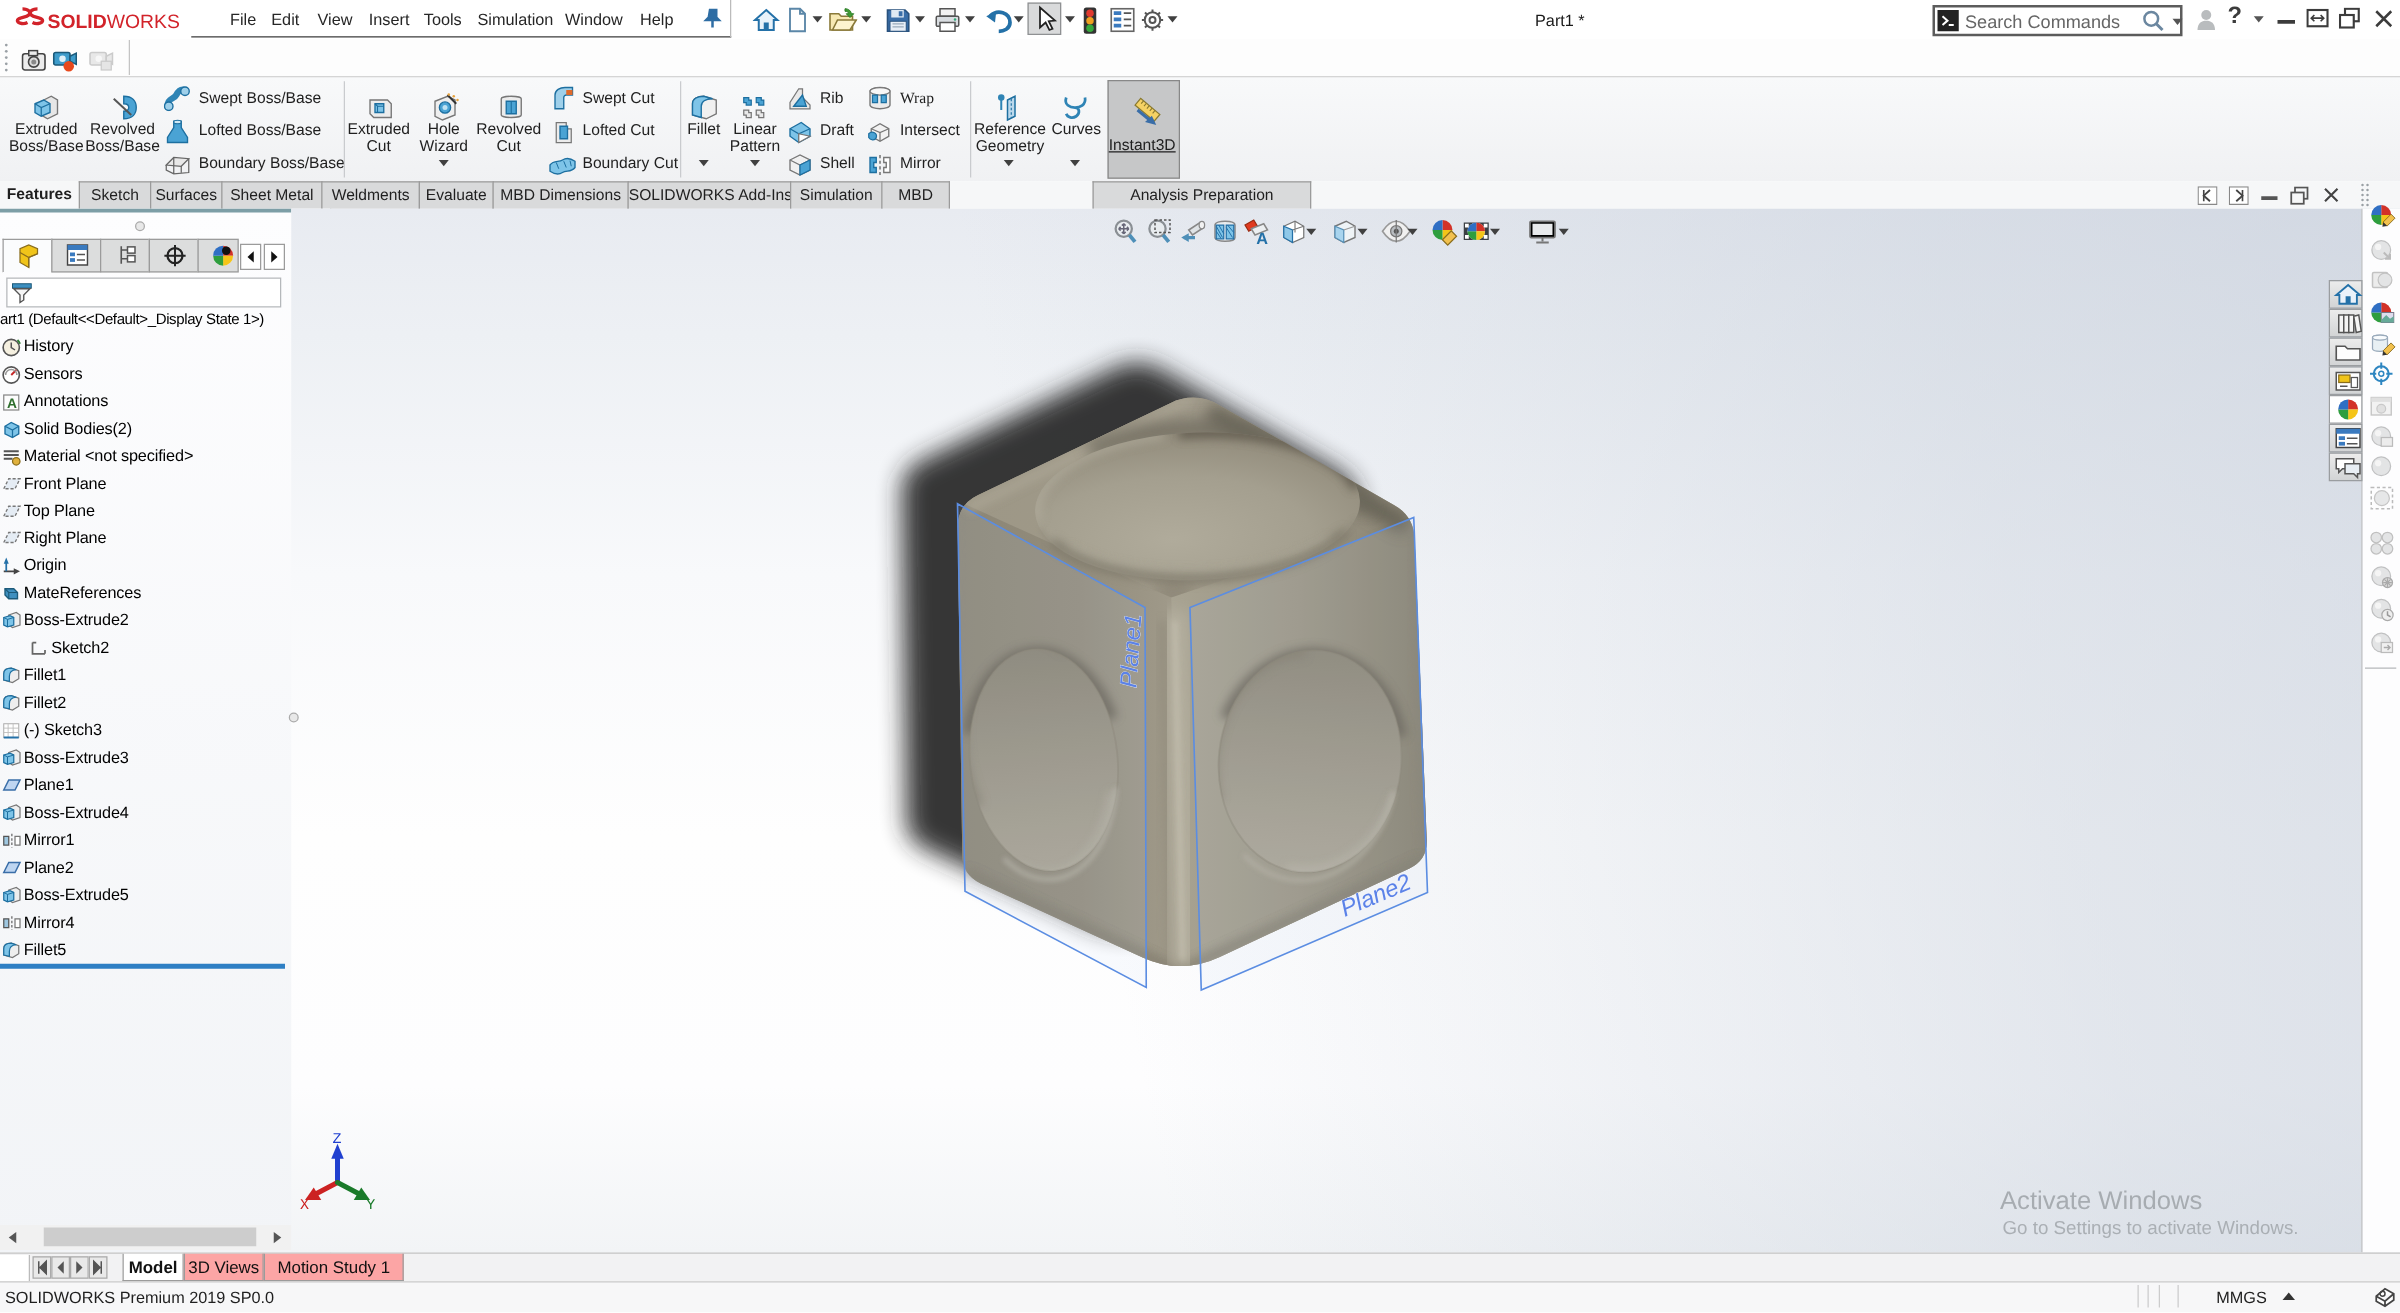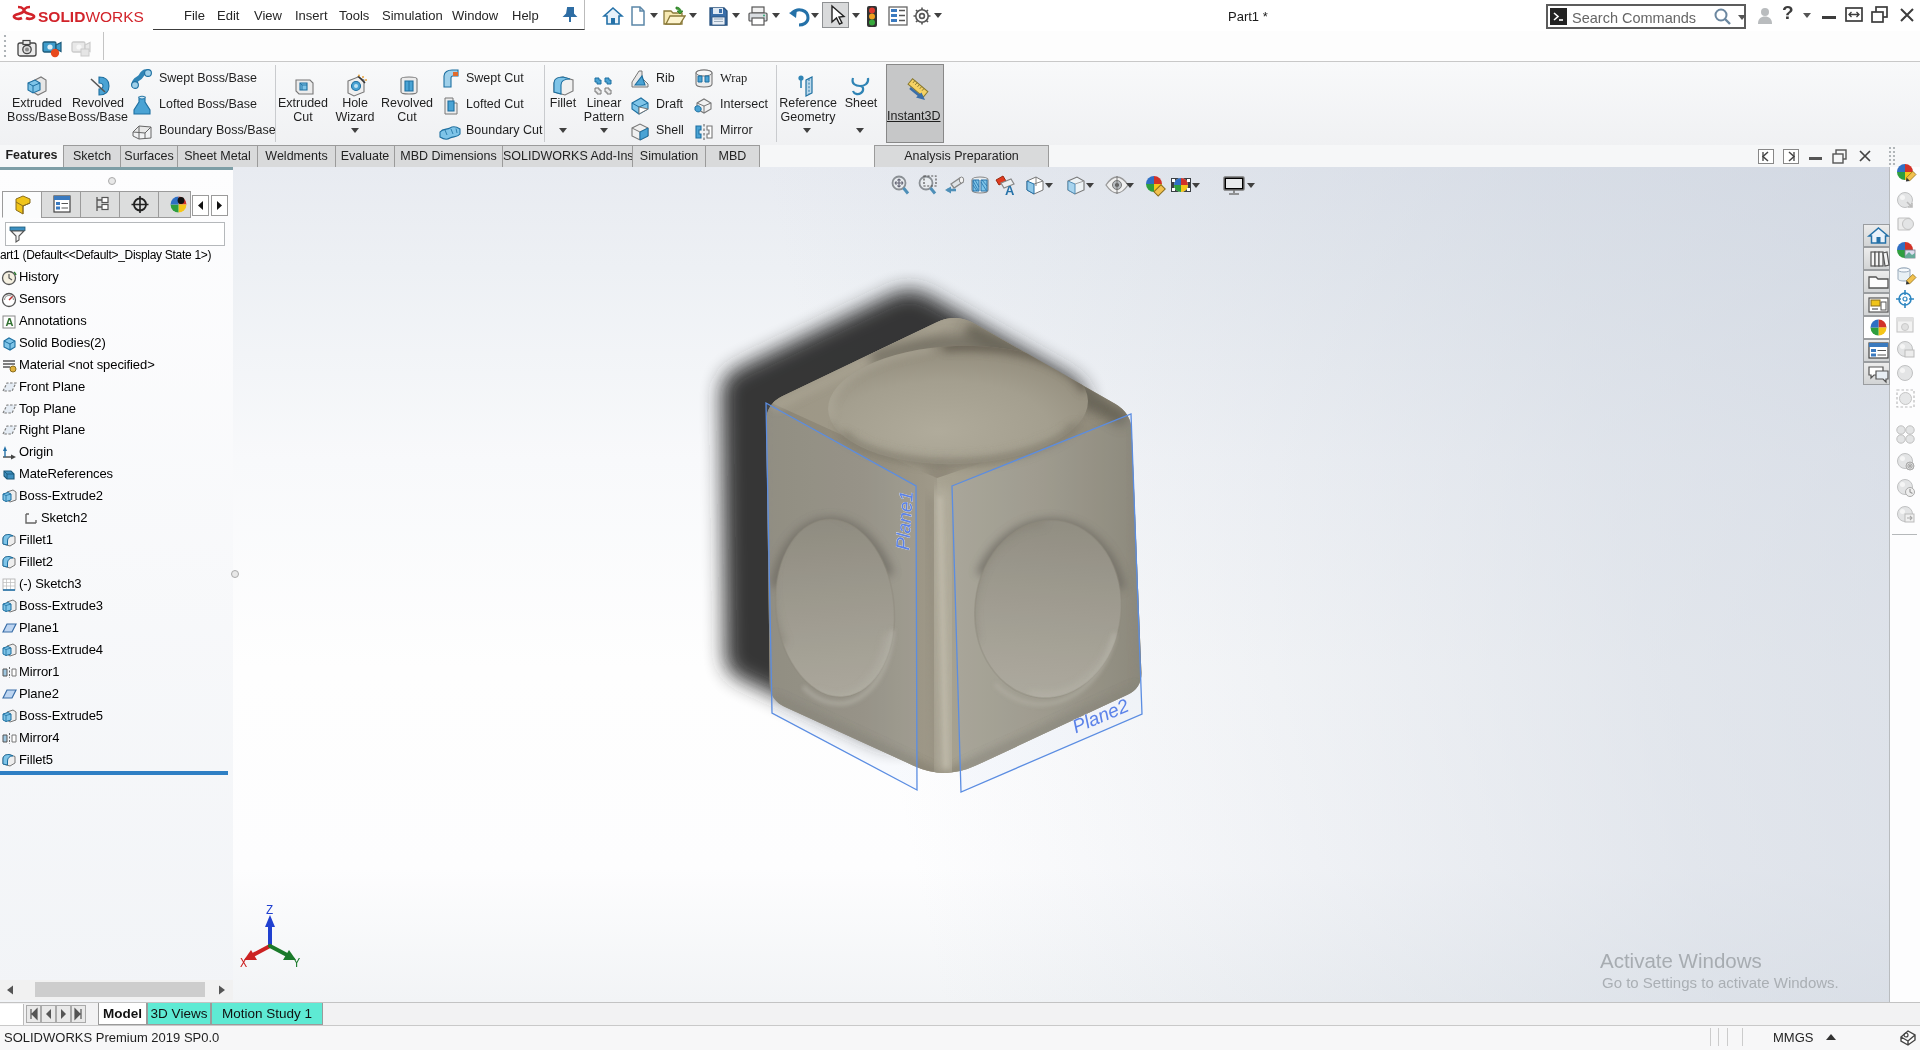--- a/index.html
+++ b/index.html
@@ -49,21 +49,21 @@
   #activate1 { left:1367px; top:782px; font-size:20.5px; color:#a7acb1; }
   #activate2 { left:1369px; top:807px; font-size:15px; color:#aaafb4; }
 
   
   #rightcol { left:1889px; top:167px; width:31px; height:835px; background:#fdfdfe; border-left:1px solid #b9bcbf; }
   .taskbtn { position:absolute; left:-27px; width:27px; height:23px; background:linear-gradient(#ececec,#d2d4d5); border:1px solid #9a9da0; }
 
   
   #hscroll { left:0; top:980px; width:233px; height:20px; background:#f1f1f1; }
   #mtabs { left:0; top:1002px; width:1920px; height:23px; background:#f2f2f3; border-top:1px solid #c3c3c3; }
-  .mtab { position:absolute; top:0px; height:22px; background:#5eead4; border:1px solid #9b9b9b; border-top:none; font-size:13.5px; color:#111; text-align:center; line-height:21px; white-space:nowrap; }
+  .mtab { position:absolute; top:0px; height:22px; background:#fca5a5; border:1px solid #9b9b9b; border-top:none; font-size:13.5px; color:#111; text-align:center; line-height:21px; white-space:nowrap; }
   .mtab.active { background:#fff; font-weight:bold; }
   #statusbar { left:0; top:1025px; width:1920px; height:25px; background:#f7f7f8; border-top:1px solid #c9c9c9; font-size:13px; color:#1f1f1f; }
 </style>
 </head>
 <body>
 <div id="stage">
 
   <div class="abs" id="titlebar"></div>
   <div class="abs" id="logo" style="left:10px; top:3px; width:145px; height:26px;">
     <svg width="145" height="26" viewBox="0 0 145 26">
@@ -370,21 +370,21 @@
         <path d="M13 5 L13 20" stroke="#1d6fa0" stroke-width="0.9" stroke-dasharray="2 1.6"></path>
         <circle cx="5" cy="4" r="2.6" fill="#2f84b5"></circle>
         <path d="M5 6 L5 14" stroke="#2f84b5" stroke-width="1.6"></path>
       </svg>
     <div class="rbig" style="left:772px; top:35px; width:72px;">Reference<br>Geometry</div>
     <div class="dd" style="left:803px; top:66px;"></div>
 
     <svg class="abs" style="left:849px; top:13px;" width="24" height="22">
         <path d="M4 3 C2 9 7 11 11 11 C15 11 15 16 12 18 C9 20 5 19 4 16 M11 11 C15 11 20 9 19 3" fill="none" stroke="#2f84b5" stroke-width="2.2"></path>
       </svg>
-    <div class="rbig" style="left:836px; top:35px; width:50px;">Sheet</div>
+    <div class="rbig" style="left:836px; top:35px; width:50px;">Curves</div>
     <div class="dd" style="left:856px; top:66px;"></div>
 
     <div class="abs" style="left:886px; top:2px; width:58px; height:79px; background:#c6c7c8; border:1px solid #888;">
       <svg class="abs" style="left:17px; top:11px;" width="26" height="26">
           <g transform="rotate(40 13 13)">
             <rect x="3" y="8" width="20" height="7" fill="#f5d264" stroke="#8a7a30" stroke-width="1"></rect>
             <path d="M6 8 L6 11 M9 8 L9 11 M12 8 L12 11 M15 8 L15 11 M18 8 L18 11" stroke="#8a7a30" stroke-width="0.9"></path>
           </g>
           <path d="M6 12 L17 21" stroke="#3a6ea8" stroke-width="2.4"></path>
           <path d="M21 24 L12 21.5 L17.5 16.5 Z" fill="#3a6ea8"></path>

